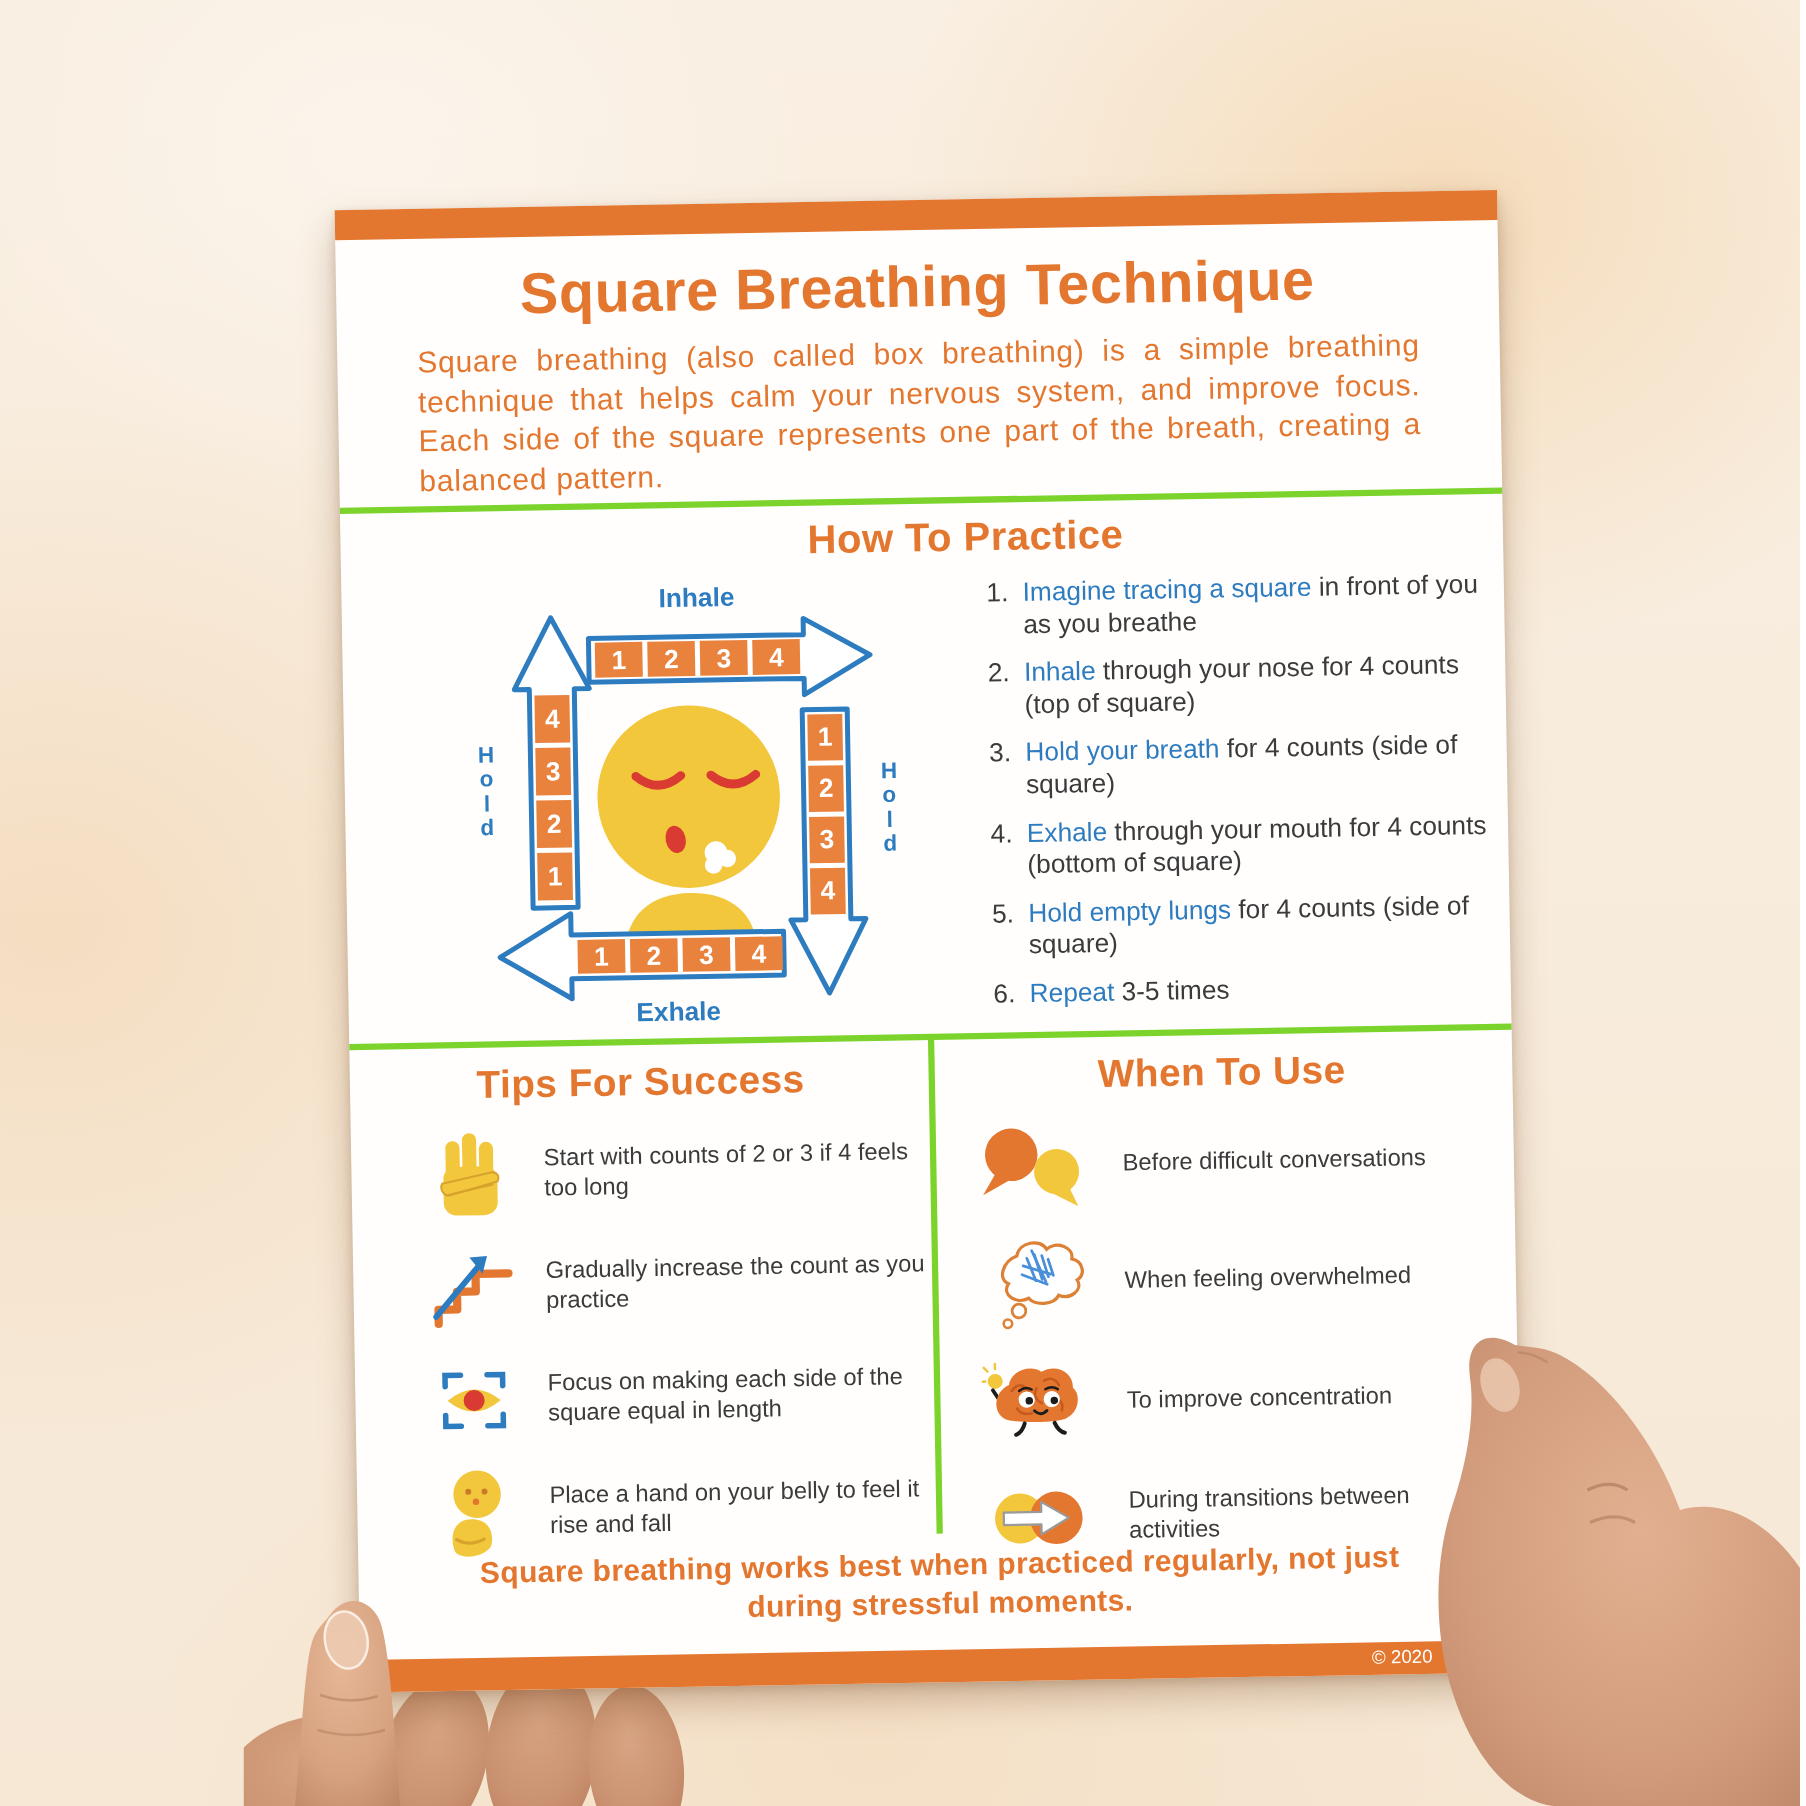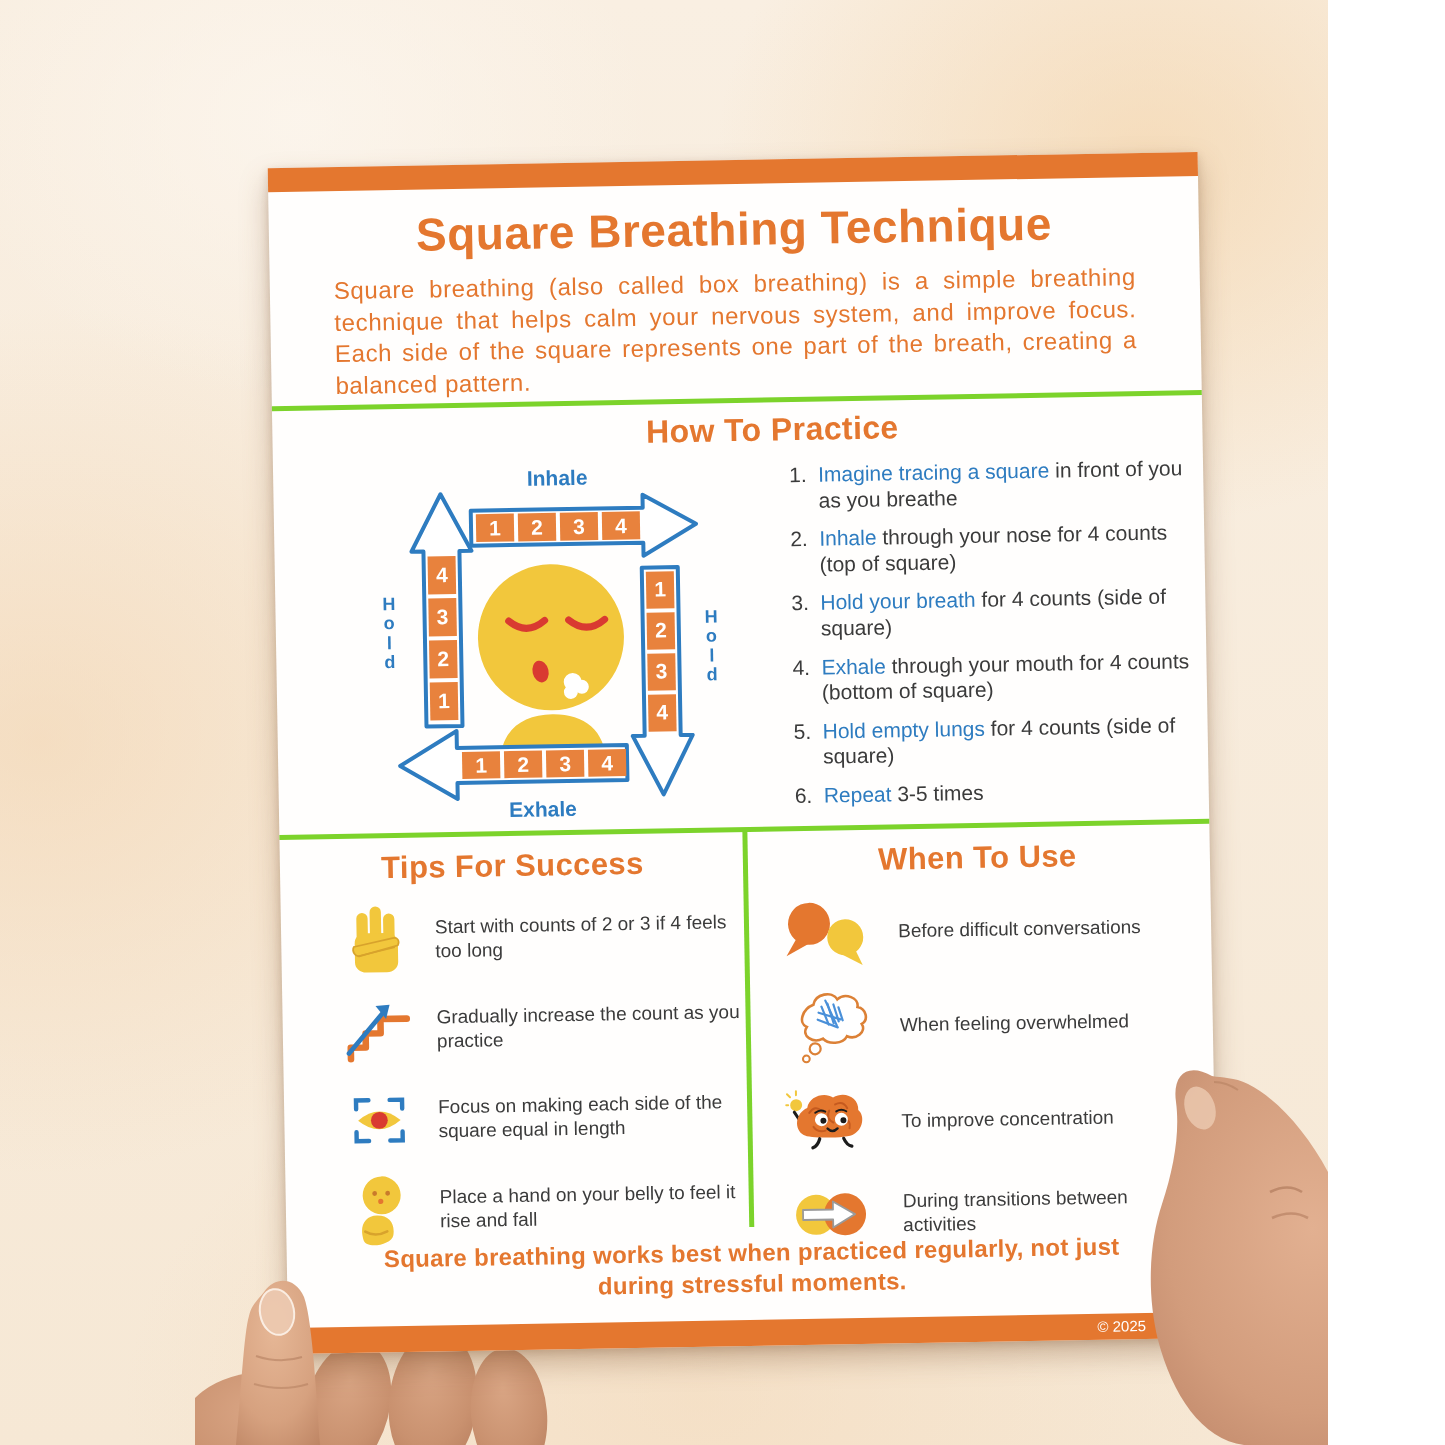--- a/index.html
+++ b/index.html
@@ -2,21 +2,21 @@
 <html><head>
 <meta charset="utf-8">
 <style>
   * { margin:0; padding:0; box-sizing:border-box; }
   html,body { width:1445px; height:1445px; }
   body{
     font-family:"Liberation Sans","DejaVu Sans",sans-serif;
     overflow:hidden;
   }
   .scene{
-    position:relative; width:1328px; height:1445px; overflow:hidden;
+    position:relative; width:1440px; height:1445px; overflow:hidden;
     background:
       radial-gradient(620px 520px at 1150px 160px, rgba(243,208,162,.60), rgba(243,208,162,0) 70%),
       radial-gradient(700px 620px at 40px 740px, rgba(242,210,172,.55), rgba(242,210,172,0) 70%),
       radial-gradient(800px 520px at 700px 1400px, rgba(243,214,180,.45), rgba(243,214,180,0) 72%),
       radial-gradient(500px 400px at 300px 120px, rgba(252,246,238,.8), rgba(252,246,238,0) 70%),
       linear-gradient(#f9efe2,#f6e8d5);
   }
 
   
   .poster{
@@ -356,21 +356,21 @@
             </svg>
           </span>
           <span class="item-text">During transitions between activities</span>
         </div>
       </div>
     </div>
 
     <div class="footer-note">Square breathing works best when practiced regularly, not just during stressful moments.</div>
 
     <div class="bar-bottom">
-      <span>© 2025</span>
+      <span>© 2020</span>
     </div>
   </div>
 
   <svg class="hand" style="left:228px; top:1272px;" width="122" height="173" viewBox="0 0 122 173">
     <defs>
       <radialGradient id="gLT" cx="45%" cy="30%" r="90%">
         <stop offset="0" stop-color="#e6b796"></stop>
           <stop offset=".62" stop-color="#d6a17f"></stop>
           <stop offset="1" stop-color="#bd8463"></stop>
       </radialGradient>

